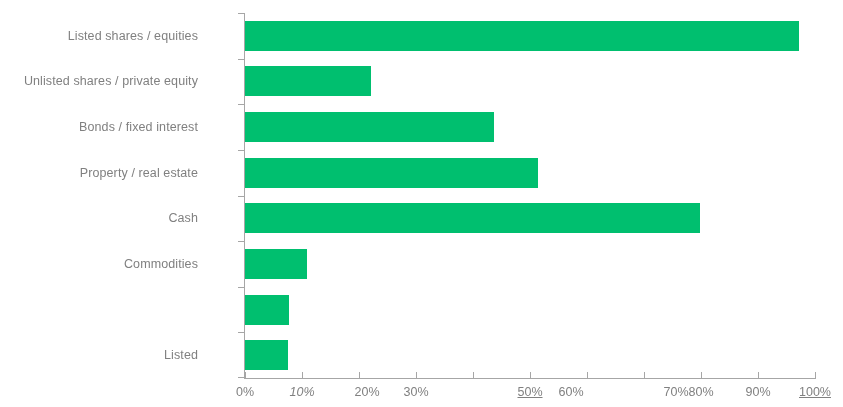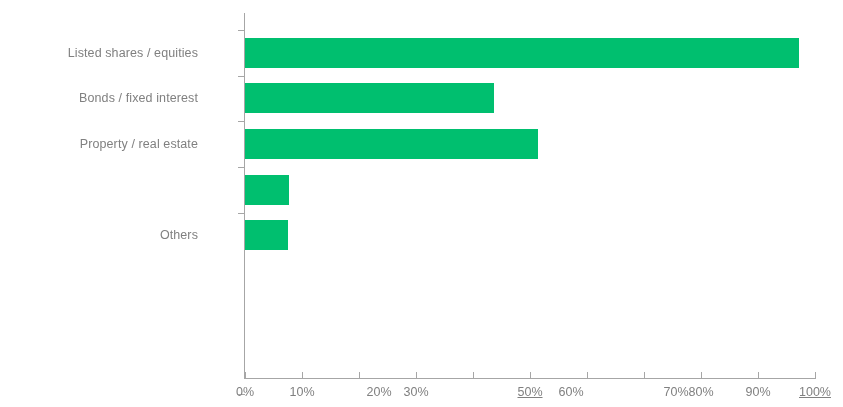--- a/index.html
+++ b/index.html
@@ -32,21 +32,21 @@
     top: 378px;
     width: 572px;
     height: 1px;
     background: #a6a6a6;
   }
 
   
   .cat-rows {
     position: absolute;
     left: 0;
-    top: 30px;
+    top: 13px;
     width: 806px;
     height: 365px;
   }
   .cat-row {
     position: relative;
     height: 45.625px;
     width: 100%;
   }
   .cat-label {
     position: absolute;
@@ -109,47 +109,62 @@
   <div class="axis-line-x"></div>
 
   <div class="cat-rows" id="cat-rows">
       <div class="cat-row">
         <div class="y-tick"></div>
         <div class="cat-label">Listed shares / equities</div>
         <div class="bar" style="width: 554.04px; background: rgb(0, 191, 111);"></div>
       </div>
       <div class="cat-row">
         <div class="y-tick"></div>
+        <div class="cat-label">Unlisted shares / private equity</div>
+        <div class="bar" style="width: 125.97px; background: rgb(0, 191, 111);"></div>
+      </div>
+      <div class="cat-row">
+        <div class="y-tick"></div>
         <div class="cat-label">Bonds / fixed interest</div>
         <div class="bar" style="width: 249.09px; background: rgb(0, 191, 111);"></div>
       </div>
       <div class="cat-row">
         <div class="y-tick"></div>
         <div class="cat-label">Property / real estate</div>
         <div class="bar" style="width: 292.98px; background: rgb(0, 191, 111);"></div>
       </div>
       <div class="cat-row">
         <div class="y-tick"></div>
+        <div class="cat-label">Cash</div>
+        <div class="bar" style="width: 454.86px; background: rgb(0, 191, 111);"></div>
+      </div>
+      <div class="cat-row">
+        <div class="y-tick"></div>
+        <div class="cat-label">Commodities</div>
+        <div class="bar" style="width: 62.13px; background: rgb(0, 191, 111);"></div>
+      </div>
+      <div class="cat-row">
+        <div class="y-tick"></div>
         <div class="bar" style="width: 43.89px; background: rgb(0, 191, 111);"></div>
       </div>
       <div class="cat-row">
         <div class="y-tick"></div>
-        <div class="cat-label">Others</div>
+        <div class="cat-label">Listed</div>
         <div class="bar" style="width: 42.75px; background: rgb(0, 191, 111);"></div>
       </div>
       <div class="y-tick" style="top: 364px;"></div>
     </div>
 
   <div class="x-ticks" id="x-ticks">
       <div class="x-tick-mark" style="left: 245px;"></div>
       <div class="x-tick-label" style="left: 245px;">0%</div>
       <div class="x-tick-mark" style="left: 302px;"></div>
-      <div class="x-tick-label" style="left: 302px;">10%</div>
+      <div class="x-tick-label" style="left: 302px; font-style: italic;">10%</div>
       <div class="x-tick-mark" style="left: 359px;"></div>
-      <div class="x-tick-label" style="left: 379px;">20%</div>
+      <div class="x-tick-label" style="left: 367px;">20%</div>
       <div class="x-tick-mark" style="left: 416px;"></div>
       <div class="x-tick-label" style="left: 416px; text-align: center;">30%</div>
       <div class="x-tick-mark" style="left: 473px;"></div>
       <div class="x-tick-label" style="left: 465px; margin-top: 32px;">40%</div>
       <div class="x-tick-mark" style="left: 530px;"></div>
       <div class="x-tick-label" style="left: 530px; text-decoration: underline;">50%</div>
       <div class="x-tick-mark" style="left: 587px;"></div>
       <div class="x-tick-label" style="left: 571px;">60%</div>
       <div class="x-tick-mark" style="left: 644px;"></div>
       <div class="x-tick-label" style="left: 676px;">70%</div>

